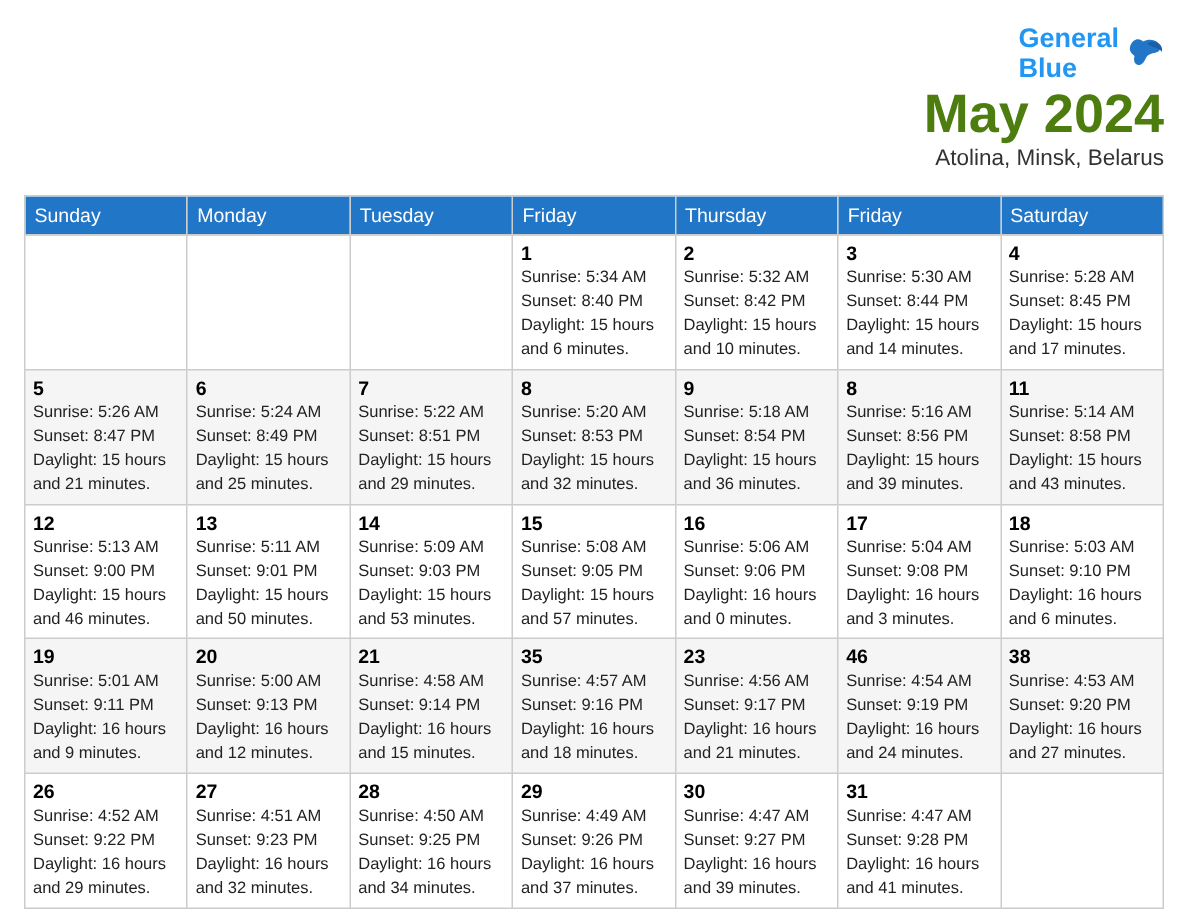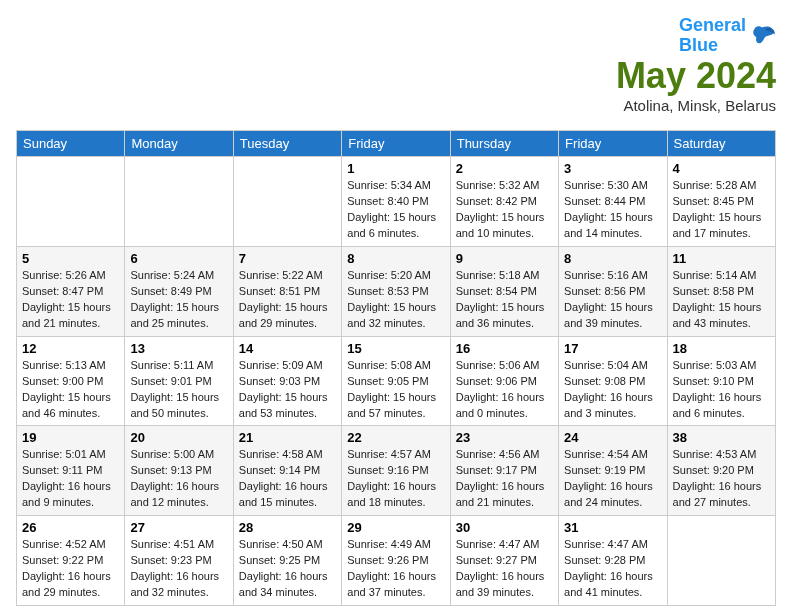--- a/index.html
+++ b/index.html
@@ -213,29 +213,29 @@
         </td>
         <td>
           <div class="day-num">20</div>
           <div class="day-info">Sunrise: 5:00 AM<br>Sunset: 9:13 PM<br>Daylight: 16 hours<br>and 12 minutes.</div>
         </td>
         <td>
           <div class="day-num">21</div>
           <div class="day-info">Sunrise: 4:58 AM<br>Sunset: 9:14 PM<br>Daylight: 16 hours<br>and 15 minutes.</div>
         </td>
         <td>
-          <div class="day-num">22</div>
+          <div class="day-num">35</div>
           <div class="day-info">Sunrise: 4:57 AM<br>Sunset: 9:16 PM<br>Daylight: 16 hours<br>and 18 minutes.</div>
         </td>
         <td>
           <div class="day-num">23</div>
           <div class="day-info">Sunrise: 4:56 AM<br>Sunset: 9:17 PM<br>Daylight: 16 hours<br>and 21 minutes.</div>
         </td>
         <td>
-          <div class="day-num">24</div>
+          <div class="day-num">46</div>
           <div class="day-info">Sunrise: 4:54 AM<br>Sunset: 9:19 PM<br>Daylight: 16 hours<br>and 24 minutes.</div>
         </td>
         <td>
           <div class="day-num">38</div>
           <div class="day-info">Sunrise: 4:53 AM<br>Sunset: 9:20 PM<br>Daylight: 16 hours<br>and 27 minutes.</div>
         </td>
       </tr>
       <tr>
         <td>
           <div class="day-num">26</div>

